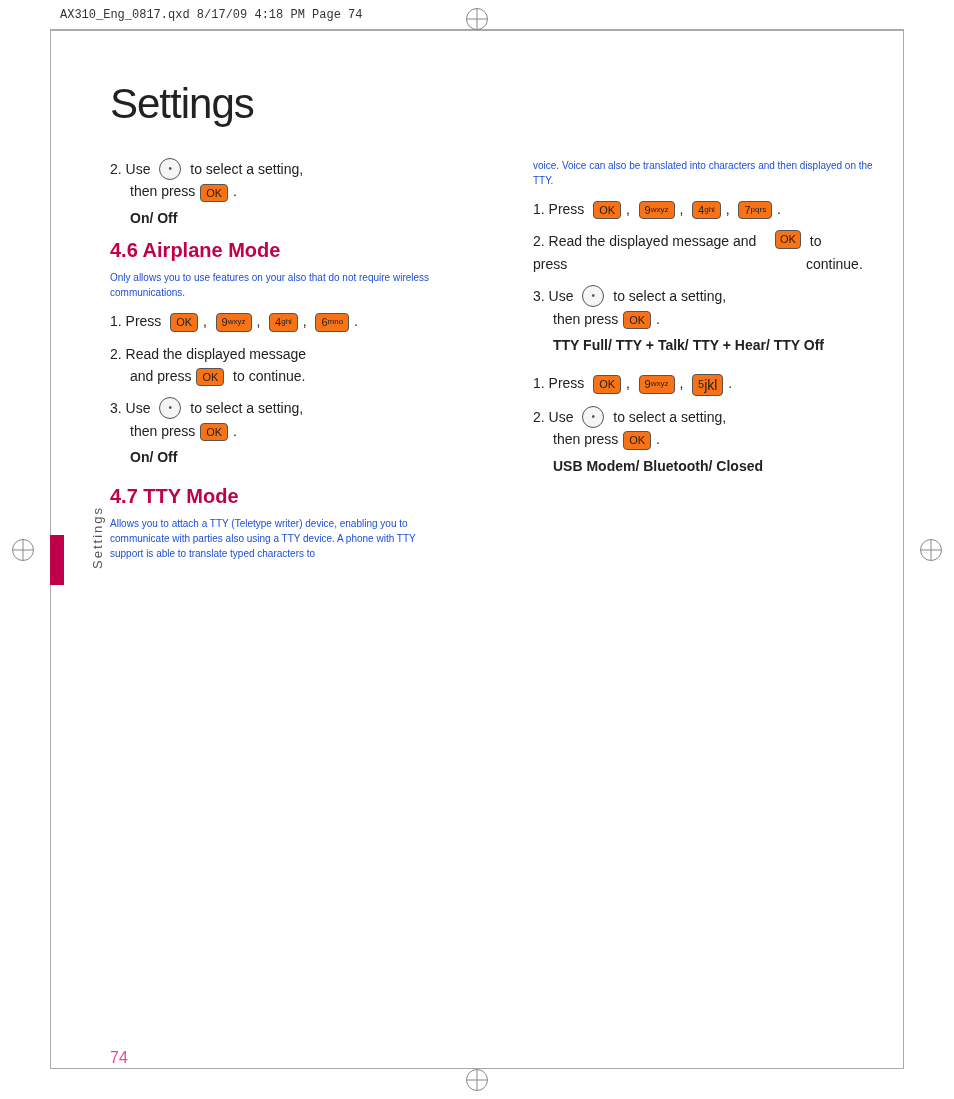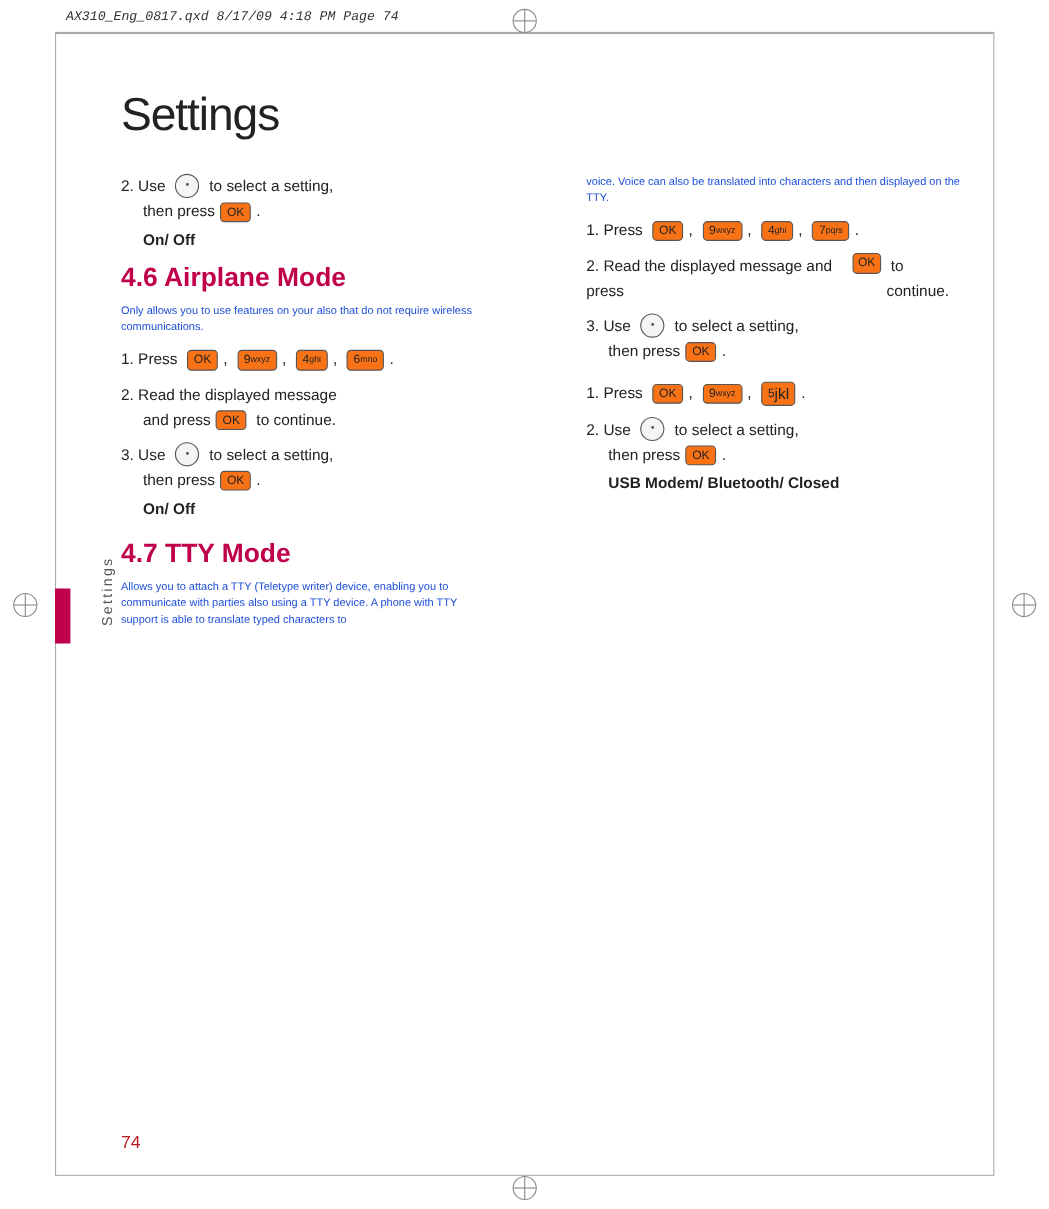--- a/index.html
+++ b/index.html
@@ -32,21 +32,20 @@
       left: 50px;
       right: 50px;
       height: 30px;
       border-bottom: 1px solid #aaa;
       display: flex;
       align-items: center;
       padding: 0 10px;
       font-size: 12px;
       font-family: 'Courier New', monospace;
       color: #333;
-      font-style: italic;
     }
 
     
     .reg-mark {
       position: absolute;
       width: 22px;
       height: 22px;
       border-radius: 50%;
       border: 1px solid #888;
       background: transparent;
@@ -124,21 +123,21 @@
       padding-right: 20px;
     }
 
     .col-right {
       flex: 1;
       padding-left: 10px;
     }
 
     
     .section-heading {
-      font-size: 24px;
+      font-size: 20px;
       font-weight: bold;
       color: #c0004a;
       margin-bottom: 8px;
       margin-top: 4px;
     }
 
     
     .body-text {
       font-size: 10px;
       line-height: 1.5;
@@ -229,24 +228,24 @@
       top: 50%;
       transform: translateY(-30%);
       width: 14px;
       height: 50px;
       background: #c0004a;
     }
 
     
     .page-number {
       position: absolute;
-      bottom: 50px;
+      bottom: 32px;
       left: 110px;
       font-size: 16px;
-      color: #b91c1c;
+      color: #ec4899;
       margin-top: 28px;
     }
   </style>
 </head>
 <body>
 
 <div class="header-bar">
   <span>AX310_Eng_0817.qxd   8/17/09   4:18 PM   Page 74</span>
 </div>
 
@@ -355,20 +354,21 @@
 
       <div class="step">
         <div class="step-line">
           <span>3. Use&nbsp;</span>
           <span class="nav-btn">•</span>
           <span>&nbsp;to select a setting,</span>
         </div>
         <div class="step-indent">
           then press <span class="key-btn">OK</span> .
         </div>
+        <div class="result-bold">TTY Full/ TTY + Talk/ TTY + Hear/ TTY Off</div>
       </div>
 
       <div class="section-gap"></div>
 
 
       <div class="step">
         <span>1. Press&nbsp;</span>
         <span class="key-btn">OK</span>
         <span> ,&nbsp;</span>
         <span class="key-btn">9<sup style="font-size:8px">wxyz</sup></span>

